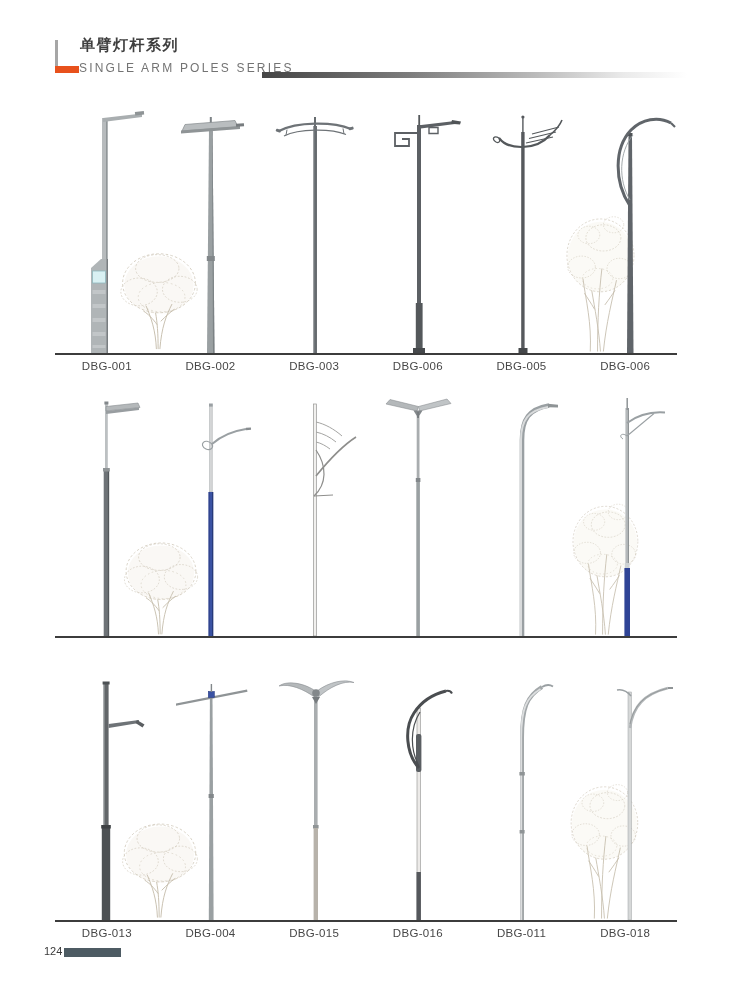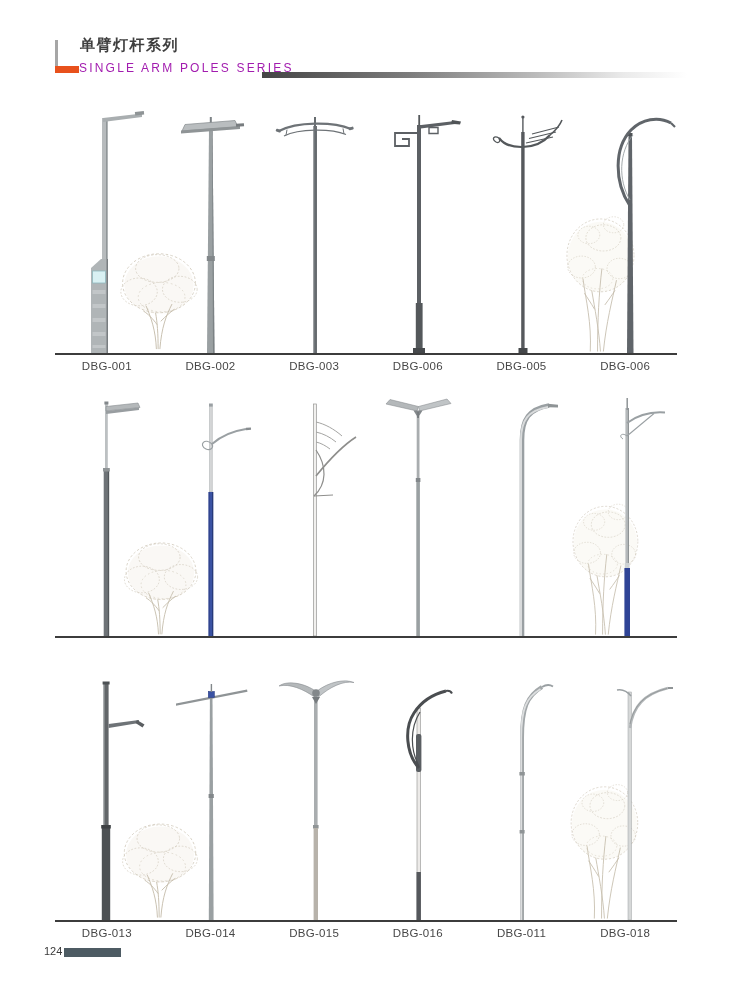--- a/index.html
+++ b/index.html
@@ -5,21 +5,21 @@
   html,body{margin:0;padding:0;}
   body{
     width:732px;height:1000px;background:#ffffff;position:relative;overflow:hidden;
     font-family:"Liberation Sans","DejaVu Sans",sans-serif;
   }
   .page{position:absolute;inset:0;}
   
   .hdr-mark-v{position:absolute;left:55px;top:40px;width:3px;height:32px;background:#a6a6a6;}
   .hdr-mark-h{position:absolute;left:55px;top:66px;width:24px;height:7px;background:#e8511c;}
   .hdr-cn{position:absolute;left:80px;top:36px;font-size:15px;font-weight:bold;color:#3e3e3e;letter-spacing:1.5px;white-space:nowrap;}
-  .hdr-en{position:absolute;left:79px;top:61px;font-size:12px;color:#a21caf;letter-spacing:2.2px;white-space:nowrap;}
+  .hdr-en{position:absolute;left:79px;top:61px;font-size:12px;color:#737373;letter-spacing:2.2px;white-space:nowrap;}
   .hdr-grad{position:absolute;left:262px;top:72px;width:425px;height:6px;
     background:linear-gradient(to right,#454545 0%,#7d7d7d 35%,#bcbcbc 65%,#eaeaea 85%,rgba(255,255,255,0) 100%);}
   
   .pole-row{position:absolute;left:55px;width:622px;display:flex;border-bottom:2px solid #3c3c3c;}
   .row-1{top:108px;height:245px;}
   .row-2{top:392px;height:244px;}
   .row-3{top:676px;height:244px;}
   .pole-col{flex:1;position:relative;z-index:1;display:flex;align-items:flex-end;justify-content:center;}
   .pole-col svg{display:block;}
   .tree{position:absolute;z-index:0;}
@@ -334,21 +334,21 @@
         <path d="M56,52 C59,30 70,18 94,12" stroke="#b2b6b8" stroke-width="2.6" fill="none"></path>
         <path d="M56,48 C60,29 71,18 93,12.5" stroke="#8f9496" stroke-width="0.8" fill="none"></path>
         <path d="M57,20 c-4,-5 -9,-7 -14,-6" stroke="#9aa0a3" stroke-width="1.3" fill="none"></path>
         <line x1="94" y1="12" x2="99" y2="12" stroke="#8f9496" stroke-width="2"></line>
       </svg>
     </div>
   </div>
 
   <div class="label-row labels-3">
     <div class="pole-label">DBG-013</div>
-    <div class="pole-label">DBG-014</div>
+    <div class="pole-label">DBG-004</div>
     <div class="pole-label">DBG-015</div>
     <div class="pole-label">DBG-016</div>
     <div class="pole-label">DBG-011</div>
     <div class="pole-label">DBG-018</div>
   </div>
 
   <div class="page-num">124</div>
   <div class="footer-bar"></div>
 
 </div>

